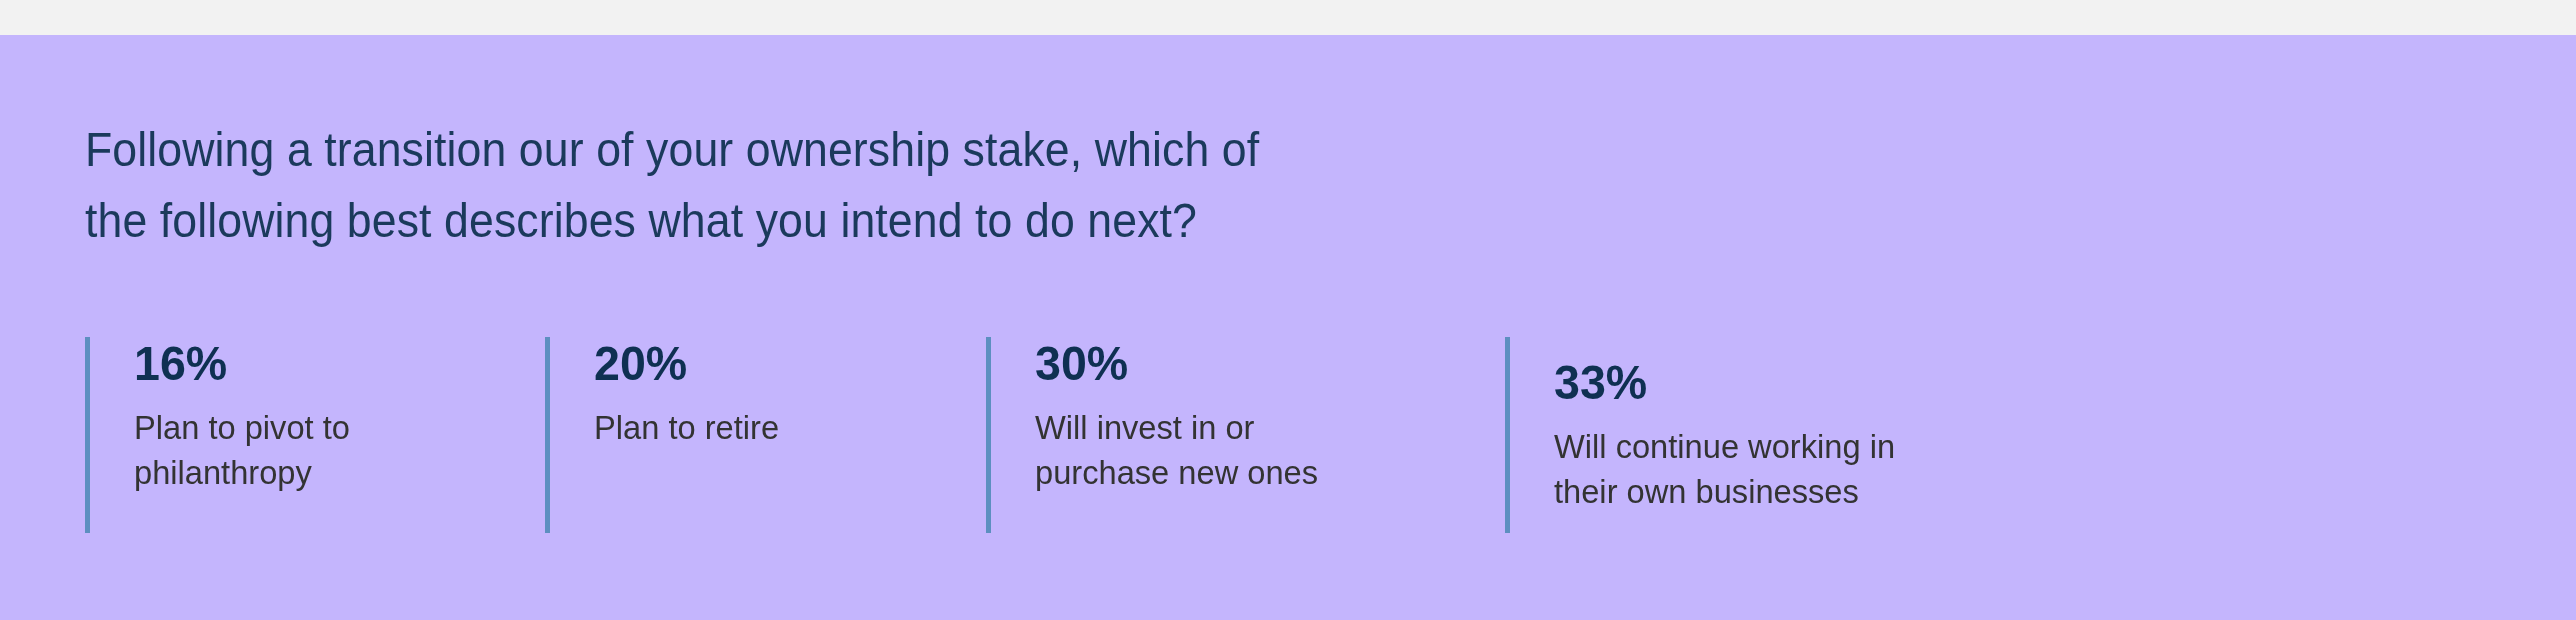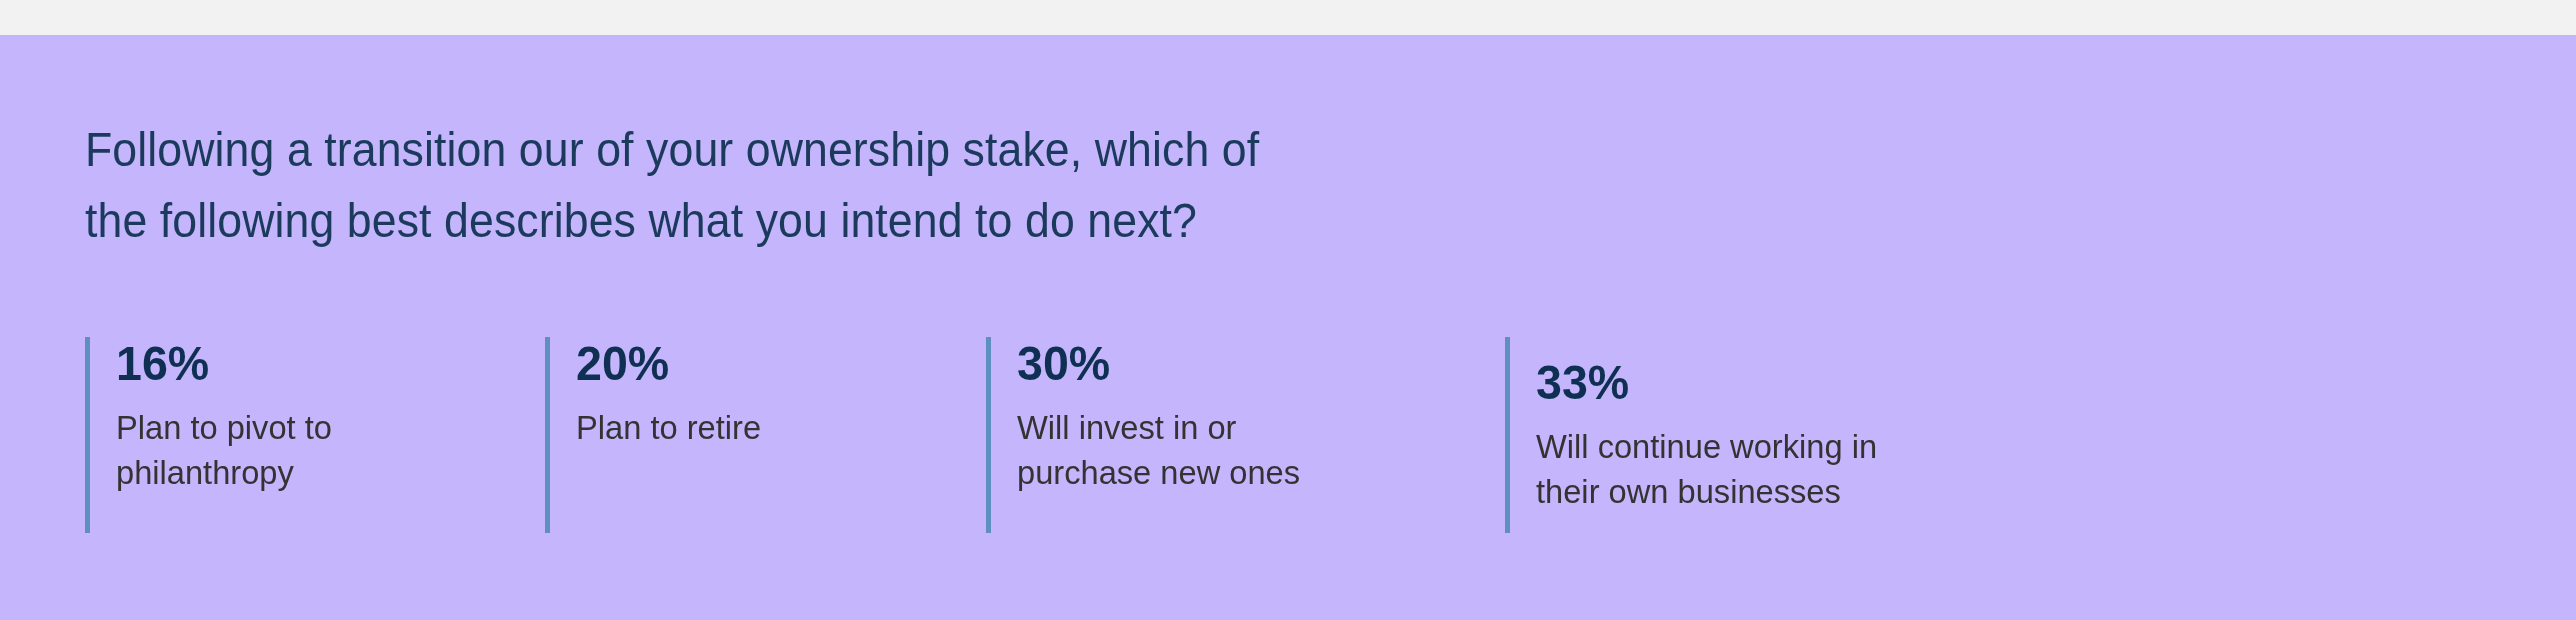--- a/index.html
+++ b/index.html
@@ -64,21 +64,21 @@
 
   .stat-rule {
     width: 4.8px;
     min-width: 4.8px;
     height: 196px;
     background: #5d8fc0;
     flex: 0 0 auto;
   }
 
   .stat-body {
-    padding-left: 26px;
+    padding-left: 44px;
     padding-top: 0px;
     box-sizing: border-box;
   }
 
   .stat-value {
     font-family: "Liberation Sans Narrow", "Liberation Sans", sans-serif;
     font-size: 48px;
     font-weight: 700;
     line-height: 54px;
     color: #0f3052;

